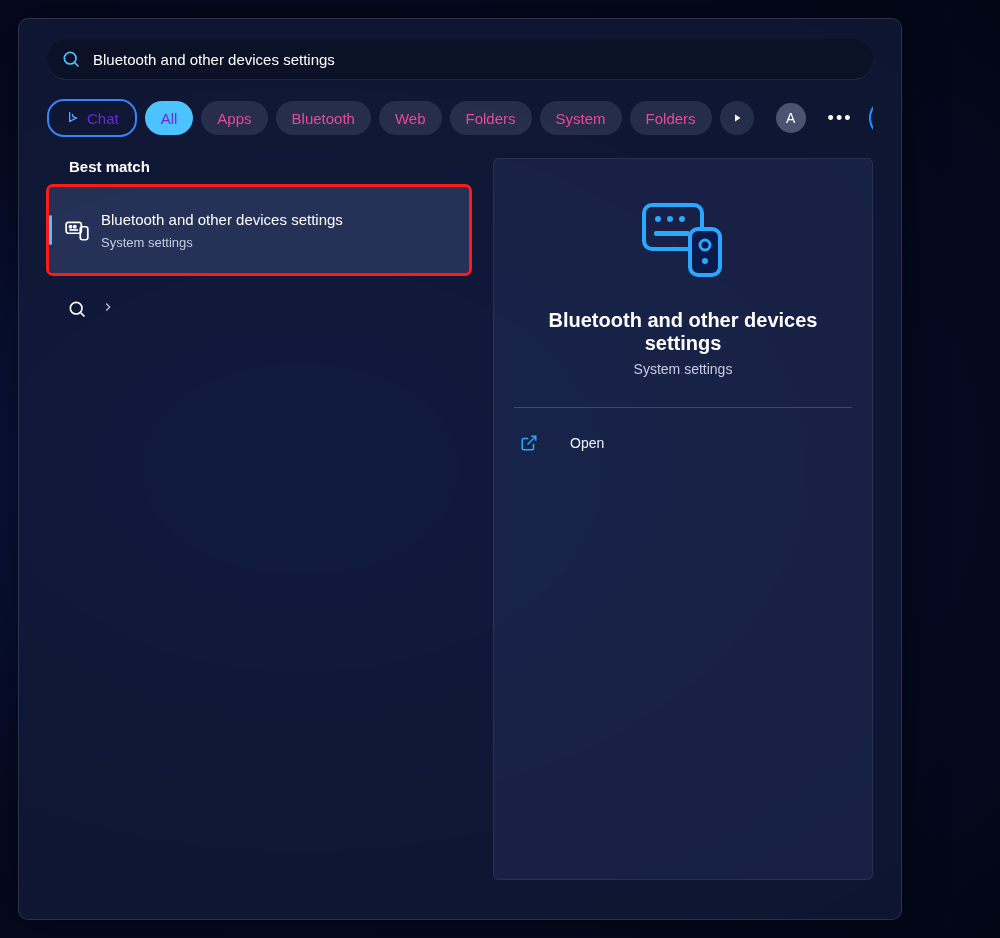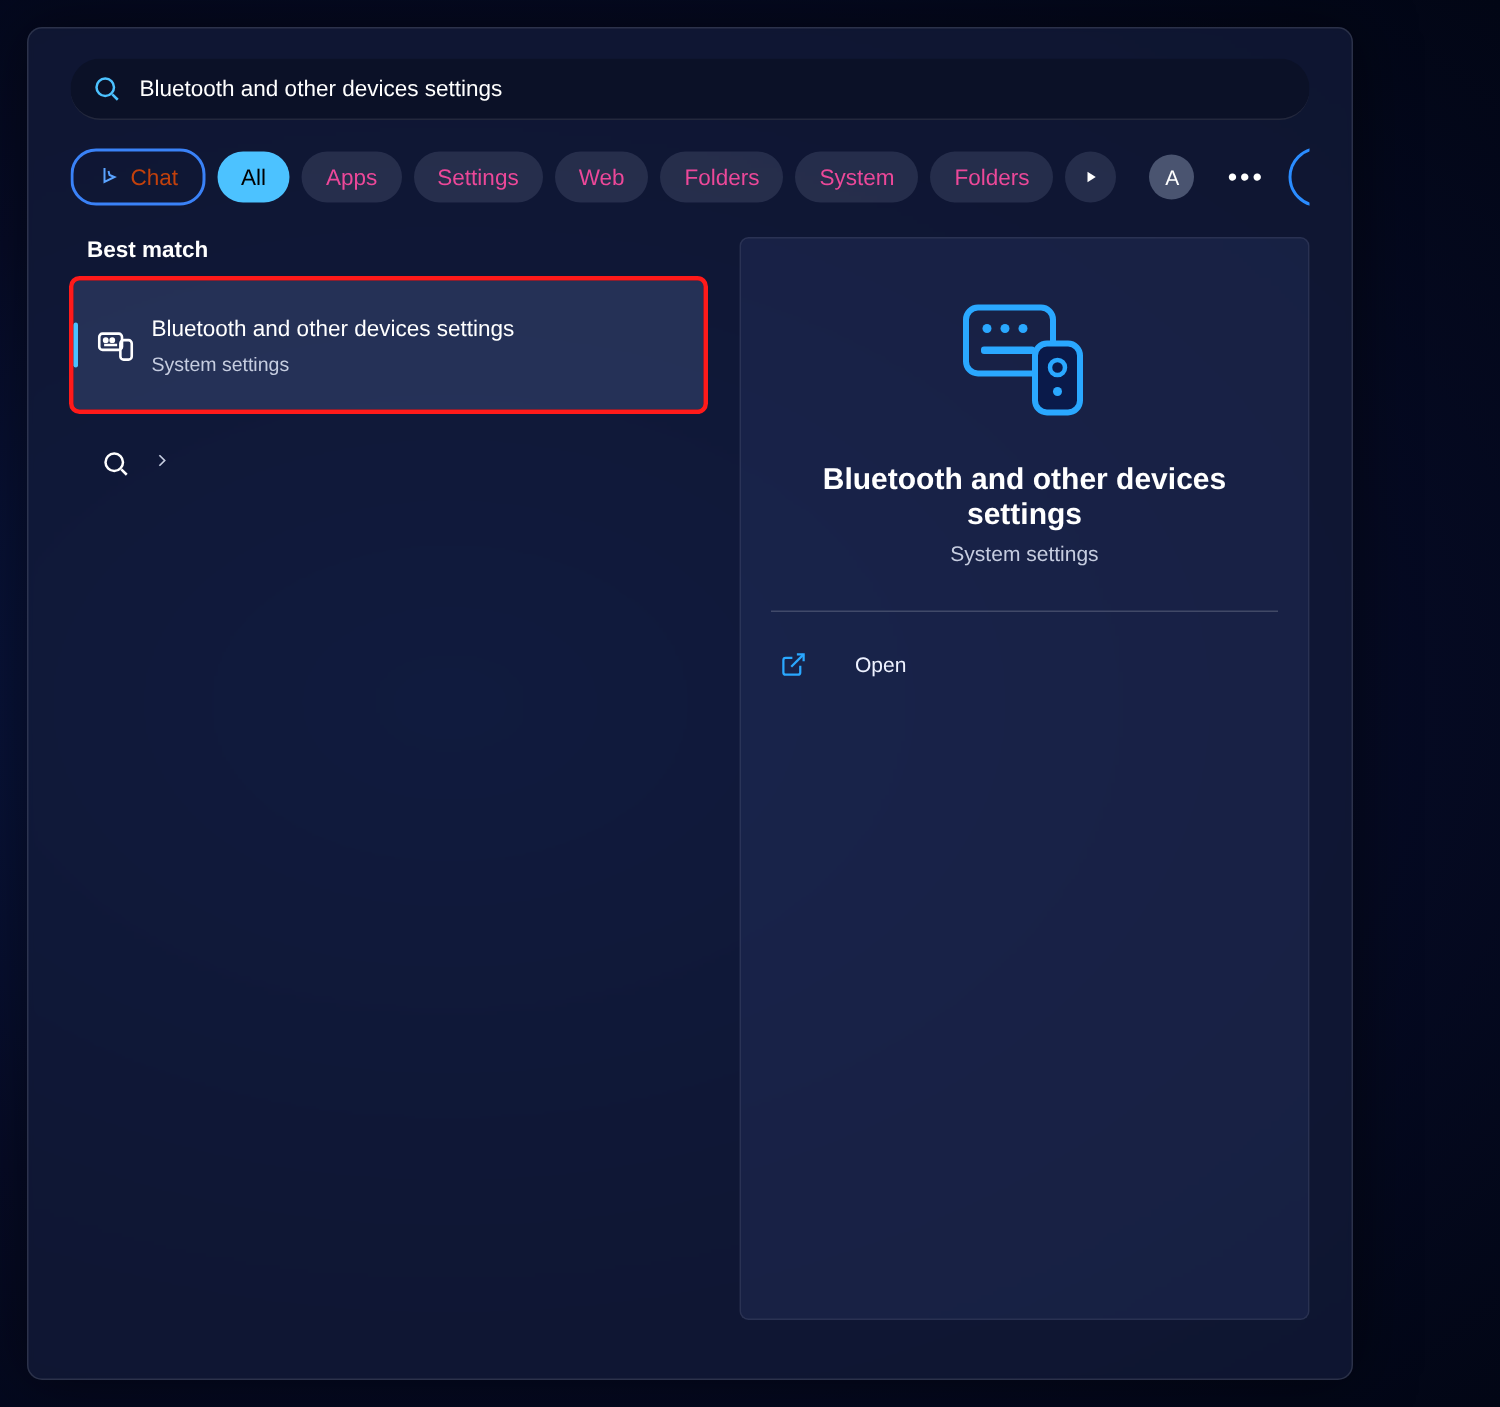--- a/index.html
+++ b/index.html
@@ -68,25 +68,25 @@
     font-size: 15px;
     color: #ec4899;
     white-space: nowrap;
     background: rgba(80, 90, 120, 0.35);
     cursor: pointer;
     gap: 6px;
   }
   .chip.chat {
     background: transparent;
     border: 2px solid #3a82f7;
-    color: #c2410c;
+    color: #6d28d9;
   }
   .chip.selected {
     background: #4cc2ff;
-    color: #000000;
+    color: #6d28d9;
   }
   .round-btn {
     width: 34px;
     height: 34px;
     border-radius: 17px;
     display: flex;
     align-items: center;
     justify-content: center;
     background: rgba(80, 90, 120, 0.35);
     cursor: pointer;
@@ -125,21 +125,21 @@
     align-items: flex-start;
   }
   .left-col {
     flex: 0 0 440px;
     padding-left: 14px;
   }
   .section-label {
     font-size: 15px;
     font-weight: 600;
     color: #ffffff;
-    margin: 0 0 12px 25px;
+    margin: 0 0 12px 36px;
   }
   .result {
     display: flex;
     align-items: center;
     height: 86px;
     border-radius: 4px;
     padding: 0 12px 0 4px;
     margin-left: 16px;
     margin-right: 4px;
     position: relative;
@@ -243,21 +243,21 @@
           </svg>
         <span>Chat</span>
       </div>
       <div class="chip selected">
           <span>All</span>
         </div>
       <div class="chip">
           <span>Apps</span>
         </div>
       <div class="chip">
-          <span>Settings</span>
+          <span>Bluetooth</span>
         </div>
       <div class="chip">
           <span>Web</span>
         </div>
       <div class="chip">
           <span>Folders</span>
         </div>
       <div class="chip">
           <span>System</span>
         </div>

